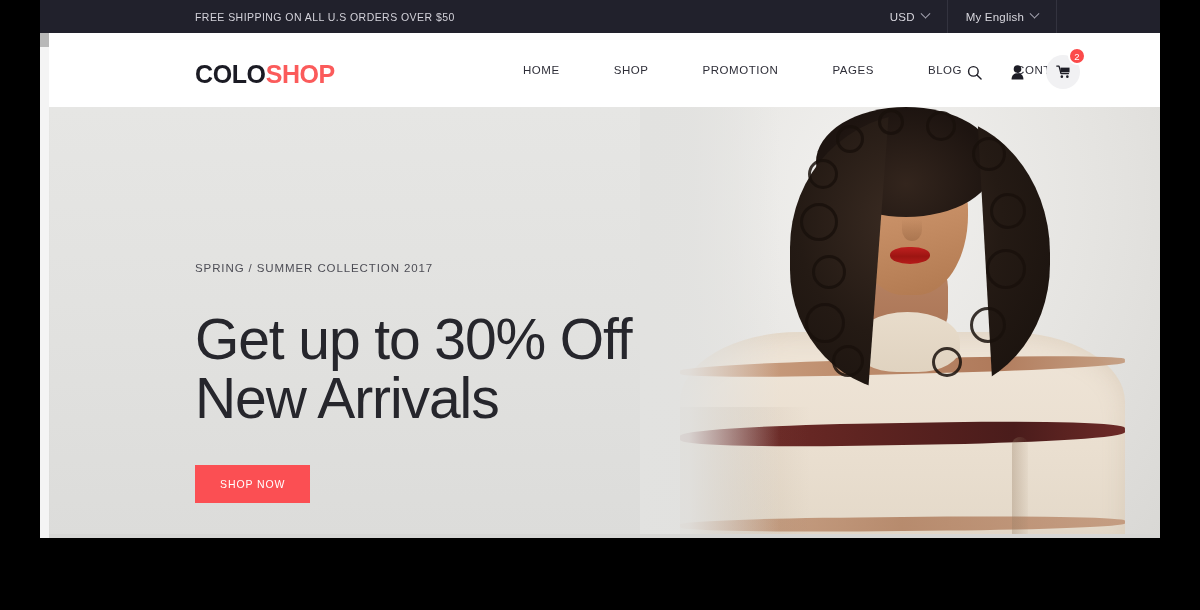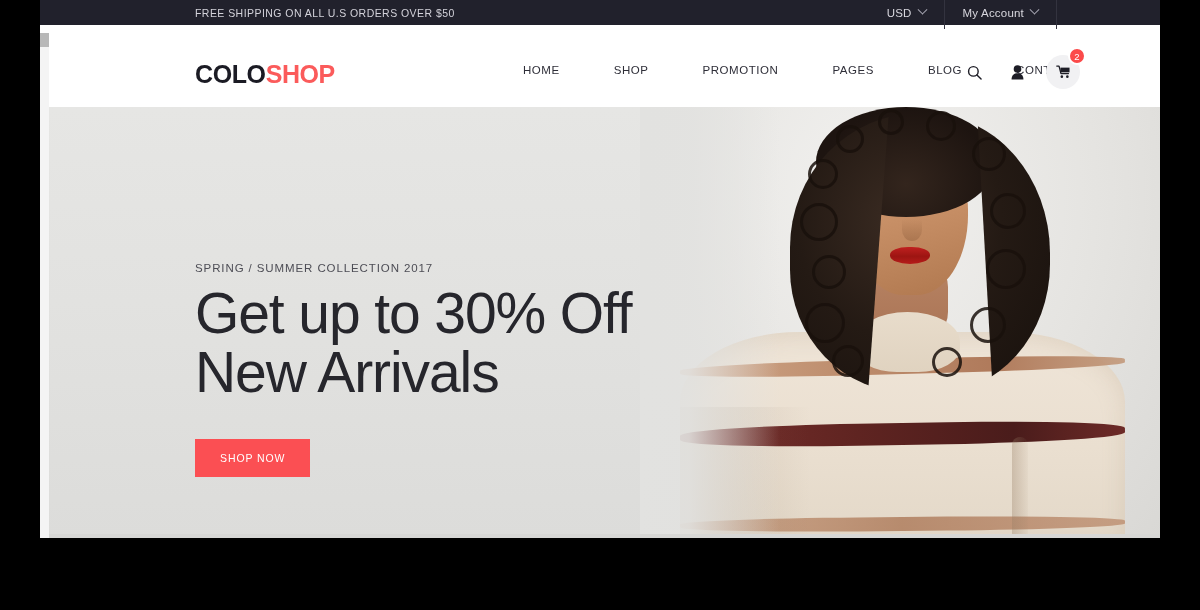--- a/index.html
+++ b/index.html
@@ -40,21 +40,21 @@
     width: 9px;
     height: 14px;
     background: #b8b8b8;
   }
 
   
   #topbar {
     position: absolute;
     left: 0; top: 0;
     width: 1120px;
-    height: 25px;
+    height: 33px;
     background: #21212c;
     display: flex;
     align-items: center;
     z-index: 30;
   }
   #topbar-announcement {
     position: absolute;
     left: 155px;
     font-size: 10.5px;
     letter-spacing: 0.45px;
@@ -175,21 +175,21 @@
   #hero-copy {
     position: absolute;
     left: 155px;
     top: 155px;
     width: 520px;
   }
   #hero-eyebrow {
     font-size: 11.5px;
     letter-spacing: 0.9px;
     color: #4d4d55;
-    margin-bottom: 10px;
+    margin-bottom: 36px;
   }
   #hero-heading {
     font-size: 57px;
     line-height: 1.03;
     font-weight: 300;
     color: #26262c;
     letter-spacing: -1.1px;
     white-space: pre-line;
   }
   #shop-now {
@@ -327,21 +327,21 @@
 
   <div id="topbar">
     <div id="topbar-announcement">FREE SHIPPING ON ALL U.S ORDERS OVER $50</div>
 
     <div id="topbar-right">
       <div class="topbar-dd">
         <span>USD</span>
         <span class="chev"></span>
       </div>
       <div class="topbar-dd">
-        <span>My Account</span>
+        <span>My English</span>
         <span class="chev"></span>
       </div>
     </div>
   </div>
 
   <div id="header">
 
     <div id="logo">
       <span class="colo">COLO</span><span class="shop">SHOP</span>
     </div>

